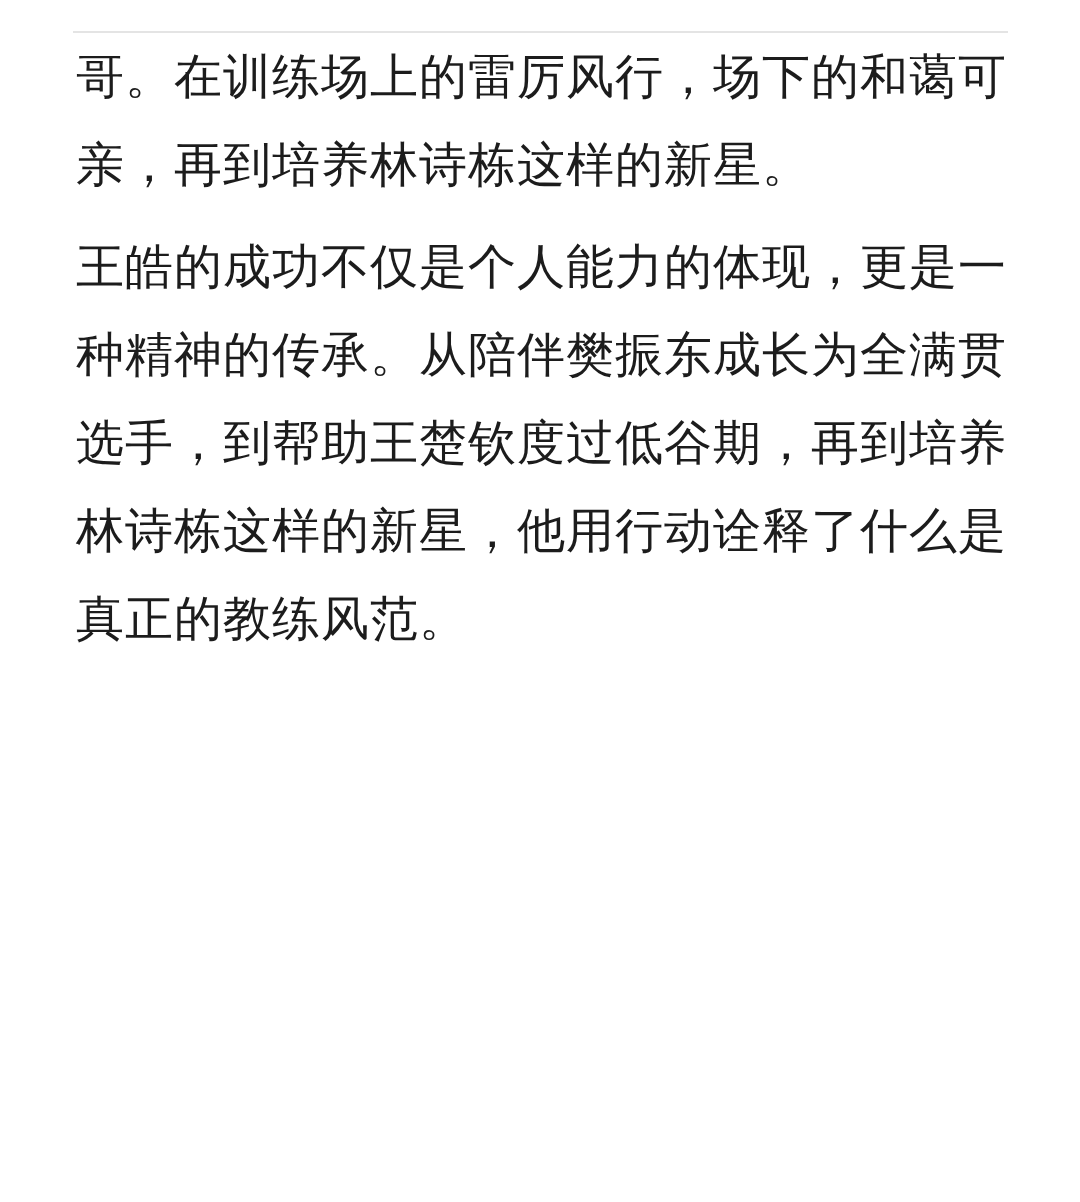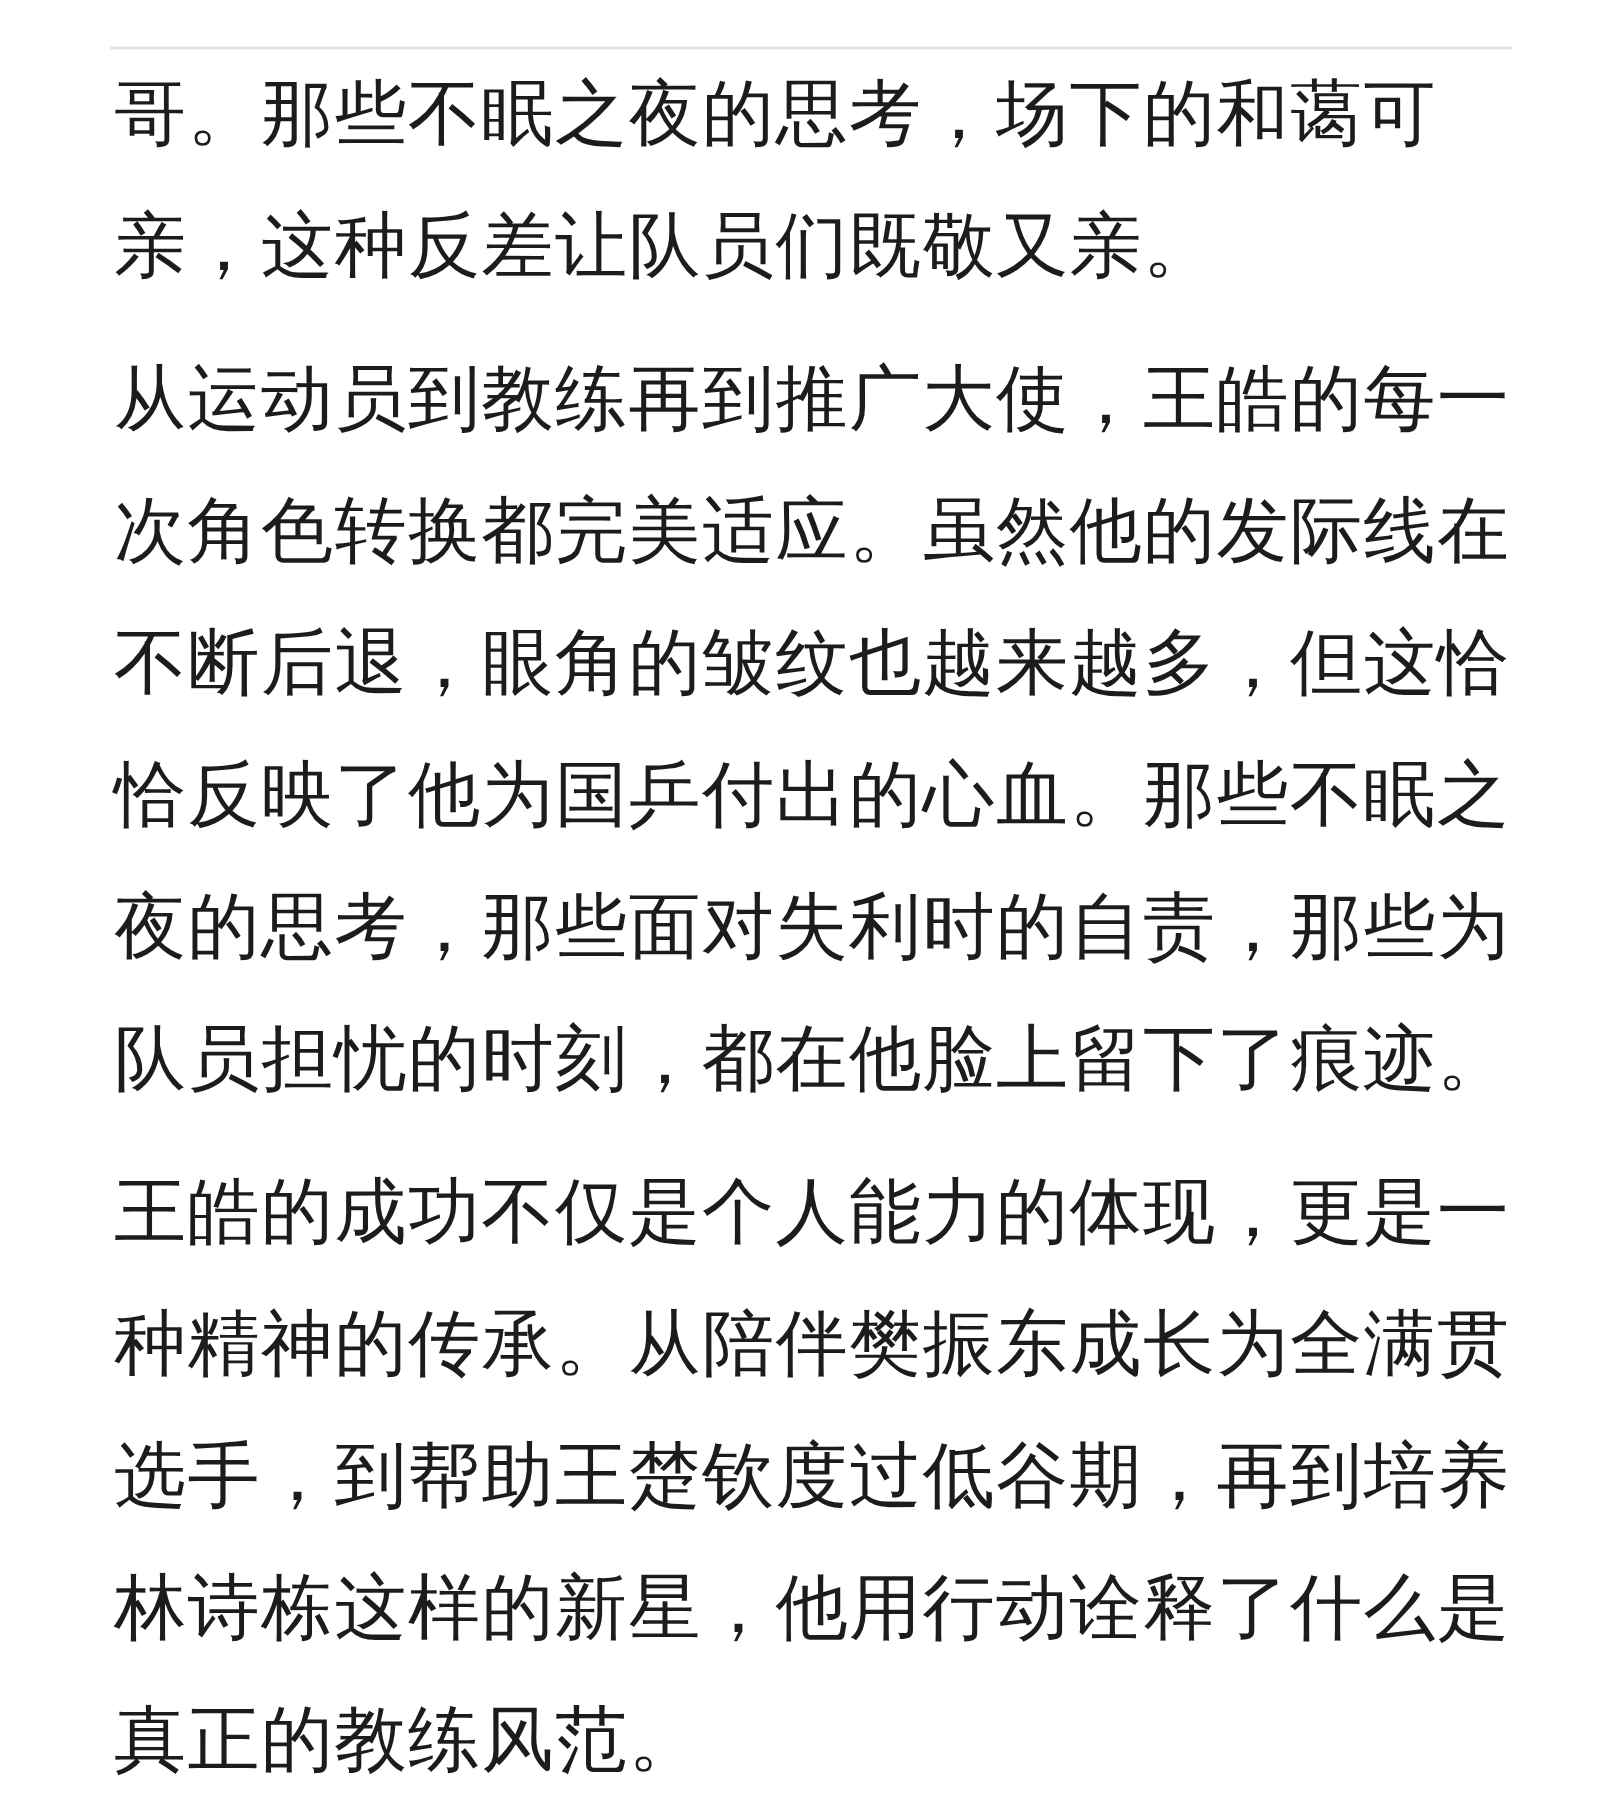--- a/index.html
+++ b/index.html
@@ -42,17 +42,16 @@
   .article p:last-child {
     margin-bottom: 0;
   }
 </style>
 </head>
 <body>
 
 <div class="page">
   <div class="divider"></div>
   <div class="article">
-    <p>哥。那些不眠之夜的思考，场下的和蔼可亲，这种反差让队员们既敬又亲。</p>
-    <p>从运动员到教练再到推广大使，王皓的每一次角色转换都完美适应。虽然他的发际线在不断后退，眼角的皱纹也越来越多，但这恰恰反映了他为国乒付出的心血。那些不眠之夜的思考，那些面对失利时的自责，那些为队员担忧的时刻，都在他脸上留下了痕迹。</p>
+    <p>哥。在训练场上的雷厉风行，场下的和蔼可亲，再到培养林诗栋这样的新星。</p>
     <p>王皓的成功不仅是个人能力的体现，更是一种精神的传承。从陪伴樊振东成长为全满贯选手，到帮助王楚钦度过低谷期，再到培养林诗栋这样的新星，他用行动诠释了什么是真正的教练风范。</p>
   </div>
 </div>
 
 </body></html>

